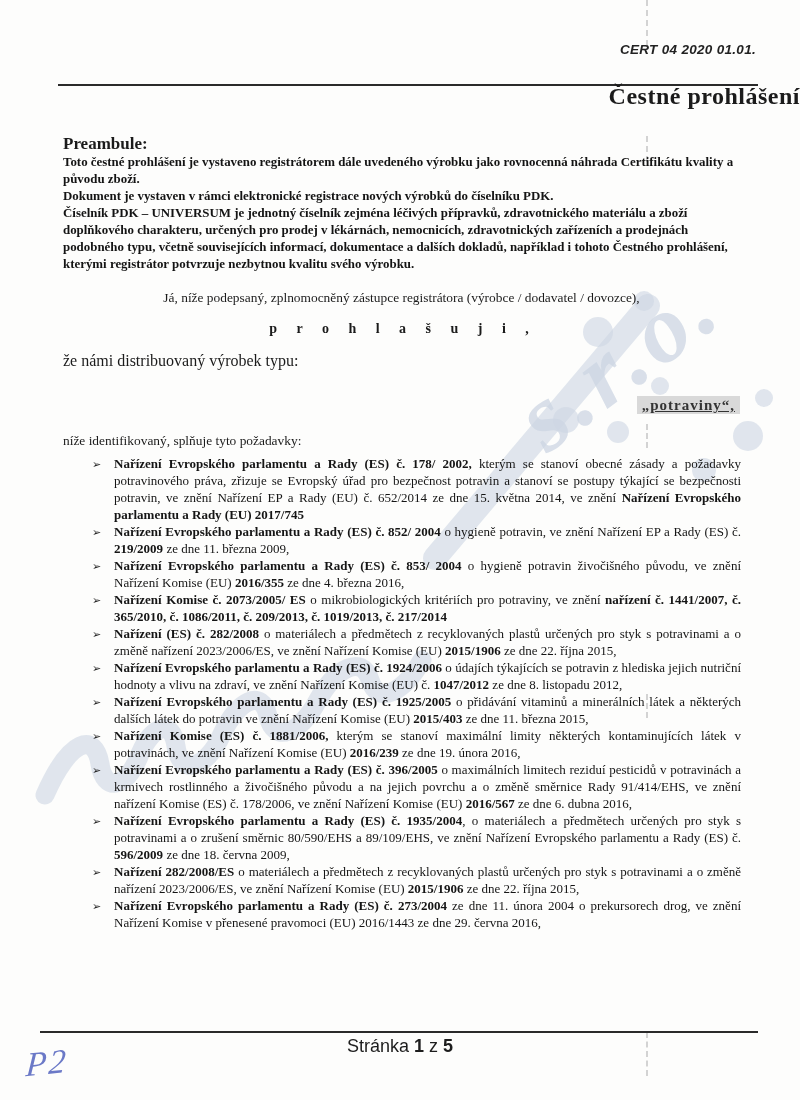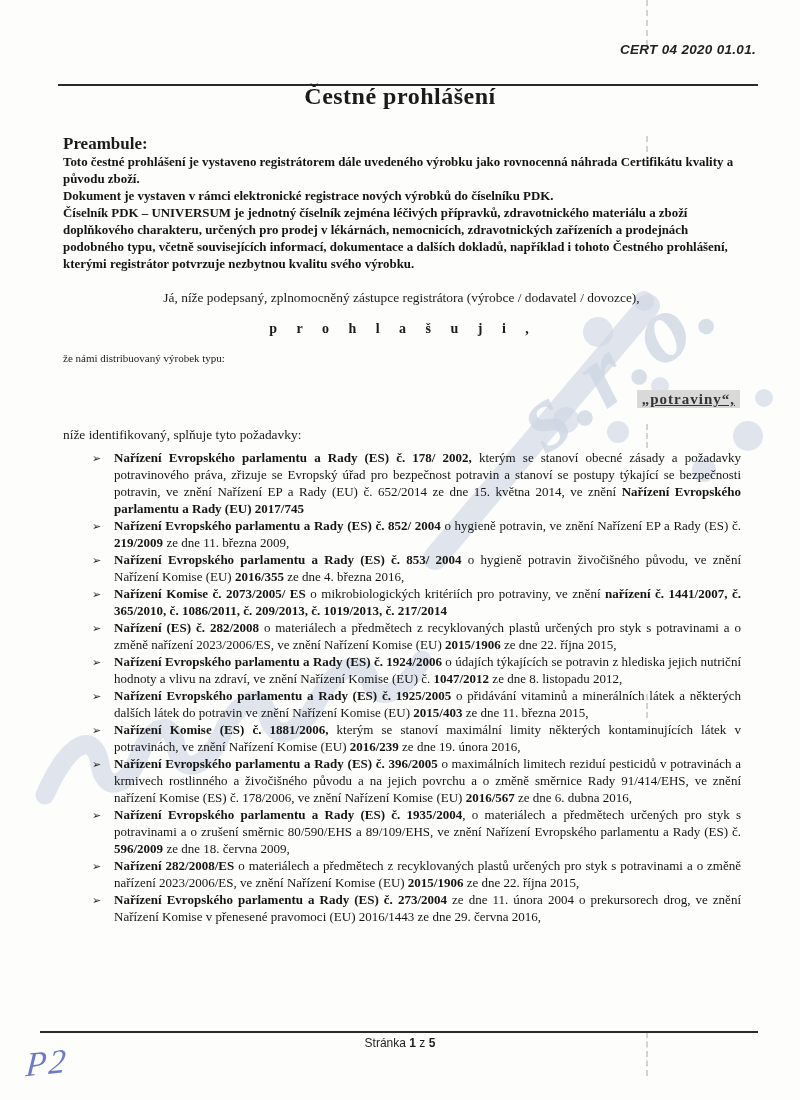--- a/index.html
+++ b/index.html
@@ -45,21 +45,21 @@
     text-align:right;
     font-family:"Liberation Sans", sans-serif;
     font-style:italic;font-weight:bold;
     font-size:13.5px;letter-spacing:.3px;color:#222;
   }
   .rule{position:absolute;left:58px;right:42px;height:2px;background:var(--rule);z-index:3;}
   .rule-top{top:84px;}
   .rule-bottom{top:1031px;left:40px;}
 
   .doc-title{
-    margin-top:26px;text-align:center;
+    margin-top:26px;text-align:right;
     font-size:24px;font-weight:bold;letter-spacing:.5px;
   }
   .doc-subtitle{
     margin-top:1px;text-align:center;
     font-size:14.5px;font-weight:bold;
   }
 
   .preamble{margin:24px 58px 0 63px;}
   .preamble-heading{font-size:17px;font-weight:bold;}
   .pre-p{
@@ -67,21 +67,21 @@
     text-align:left;color:#141414;
   }
 
   .decl{margin:0 60px 0 63px;}
   .decl-intro{margin-top:17px;text-align:center;font-size:13.4px;}
   .decl-verb{
     margin-top:15px;text-align:center;
     font-size:14px;font-weight:bold;
     letter-spacing:5px;word-spacing:6px;
   }
-  .decl-product-line{margin-top:15px;font-size:11px;}
+  .decl-product-line{margin-top:15px;font-size:16px;}
   .decl-product{margin-top:27px;text-align:right;font-size:15px;}
   .product-type{
     font-weight:bold;text-decoration:underline;
     background:var(--hl);padding:1px 5px;letter-spacing:1px;color:#333;
   }
   .decl-req-line{margin-top:19px;font-size:13.4px;}
 
   .req-list{margin:6px 59px 0 92px;}
   .req-item{display:flex;align-items:flex-start;}
   .req-marker{
@@ -91,21 +91,21 @@
   .req-text{
     flex:1;font-size:13px;line-height:17px;text-align:justify;
     color:#151515;
   }
   .req-text .b{font-weight:bold;}
 
   .footer{
     position:absolute;top:1036px;left:0;right:0;
     text-align:center;z-index:3;
     font-family:"Liberation Sans", sans-serif;
-    font-size:12px;color:#1d1d1d;
+    font-size:18px;color:#1d1d1d;
   }
   .footer .b{font-weight:bold;}
 
   .handwritten{
     position:absolute;left:26px;top:1044px;z-index:4;
     font-family:"Liberation Serif", serif;
     font-style:italic;font-size:34px;
     color:var(--hand);
     transform:rotate(-6deg) skewX(-10deg);
     letter-spacing:2px;

